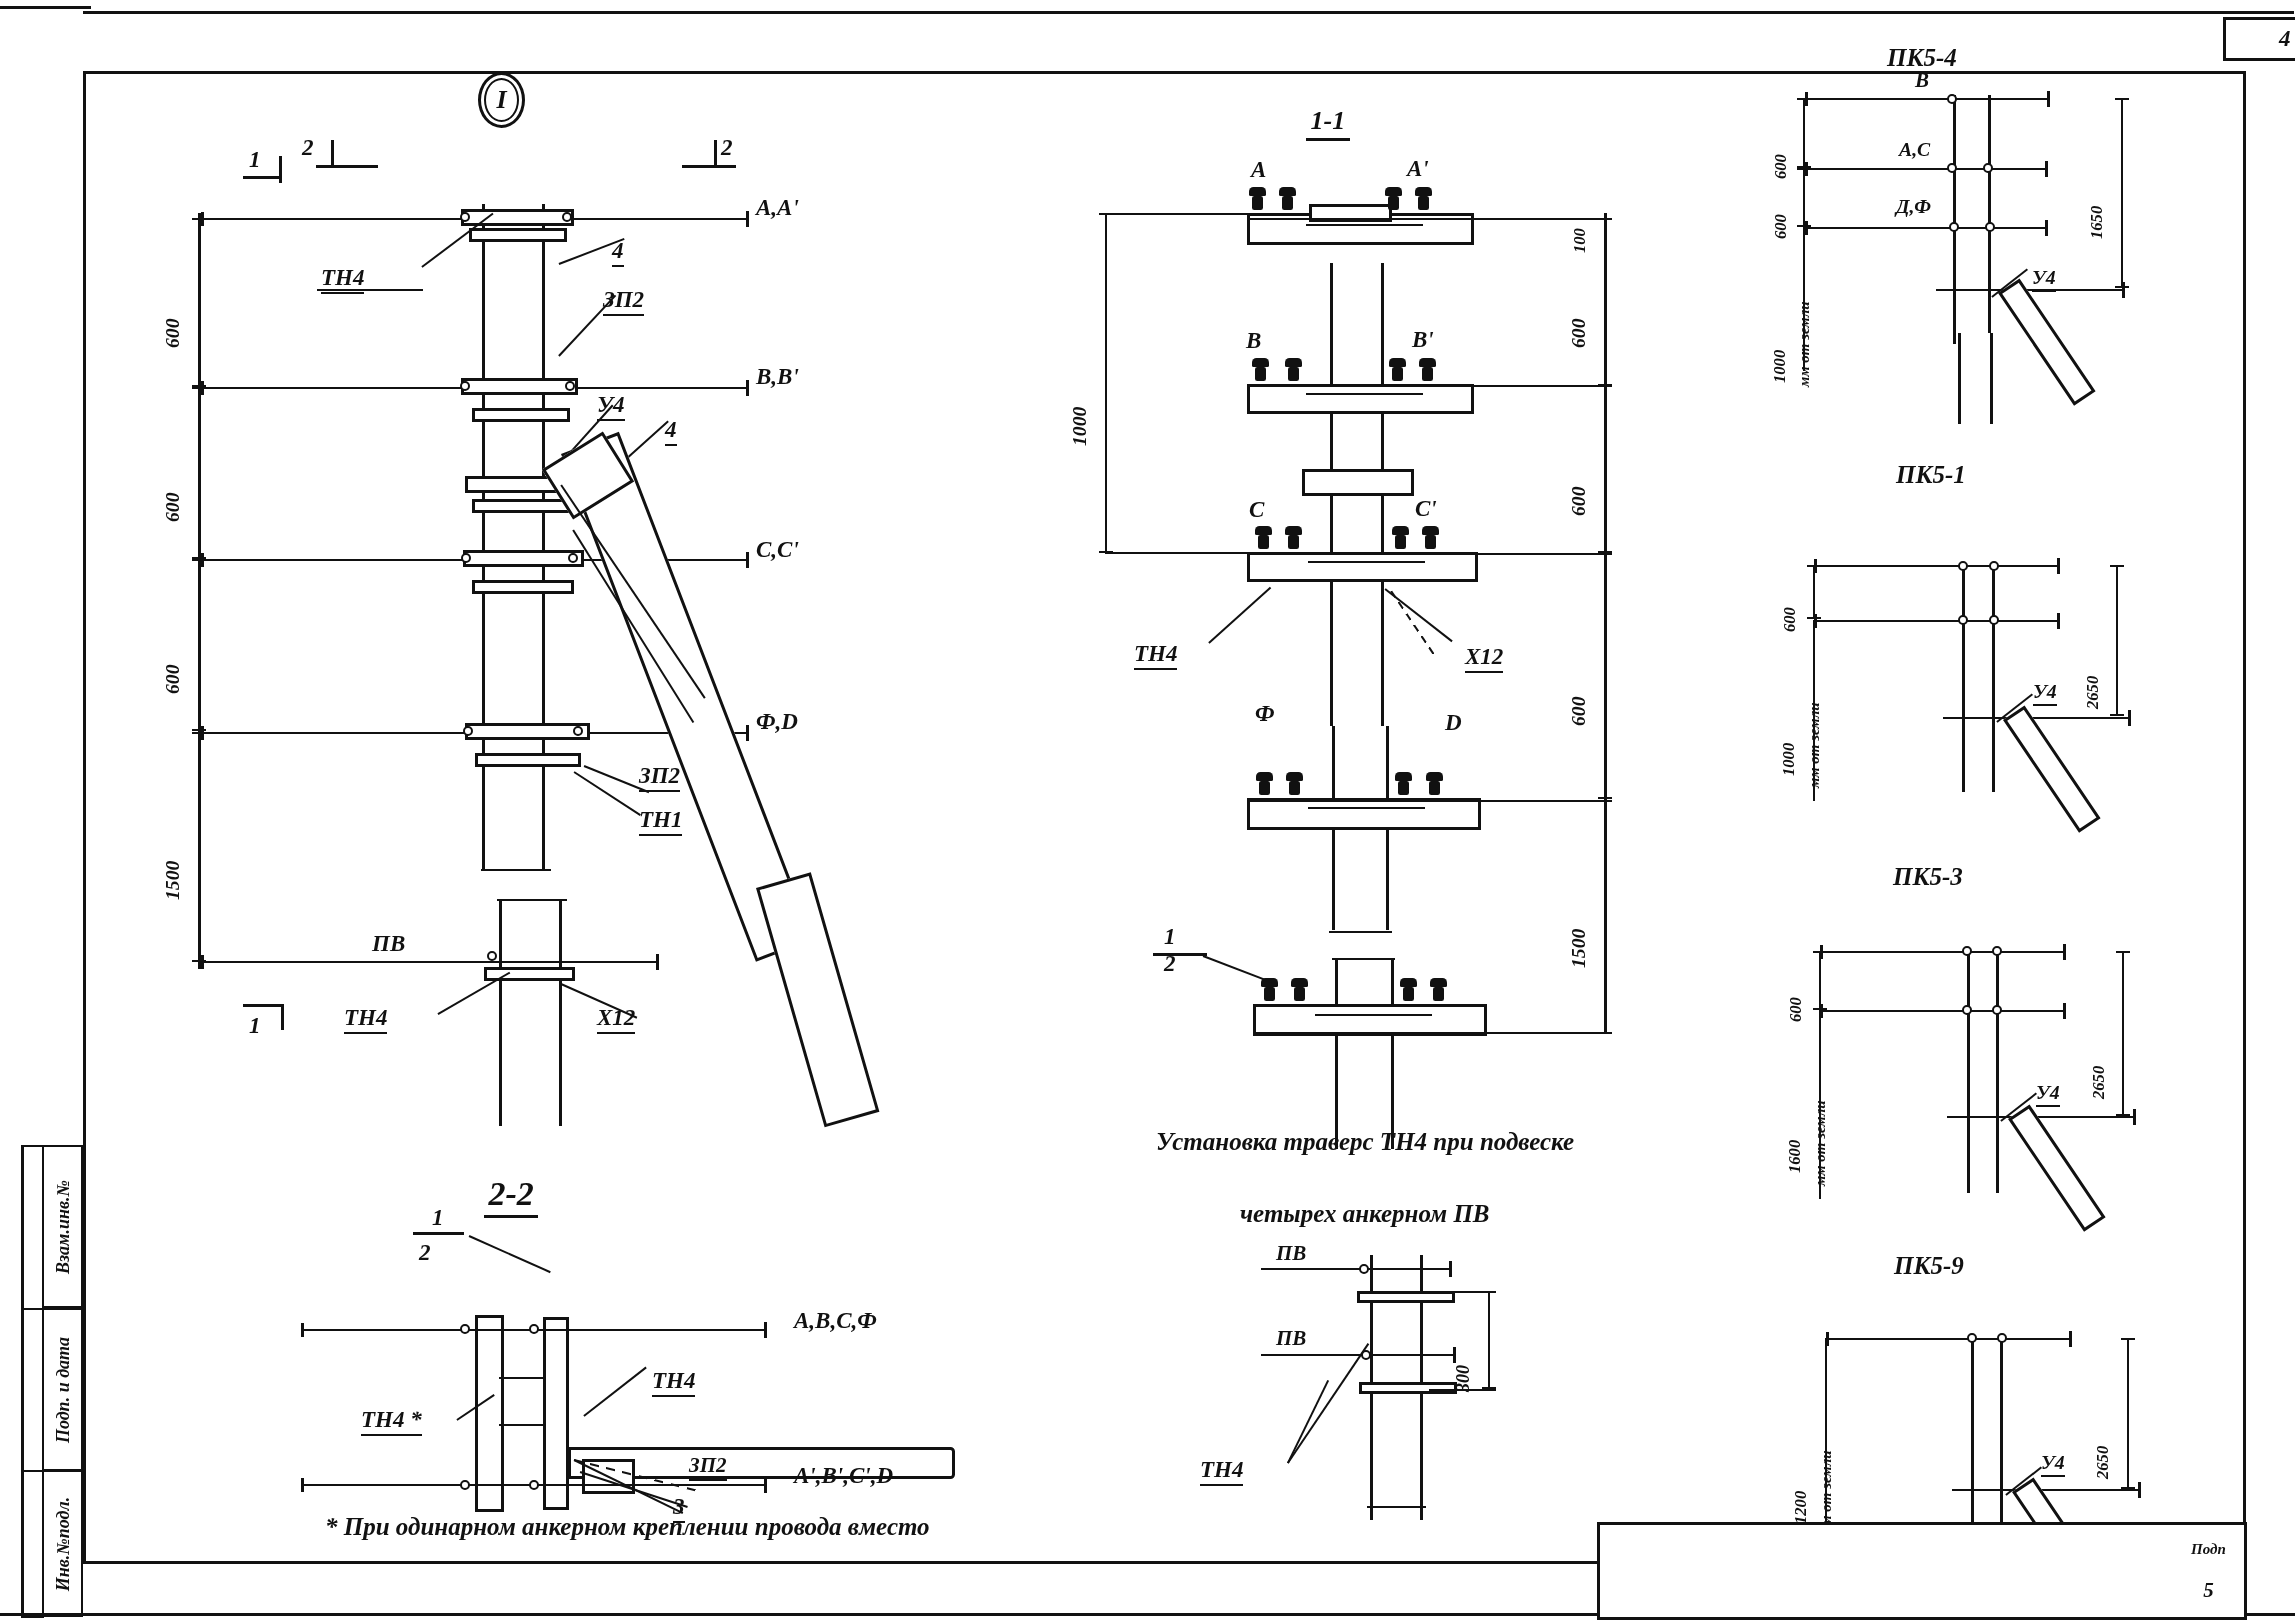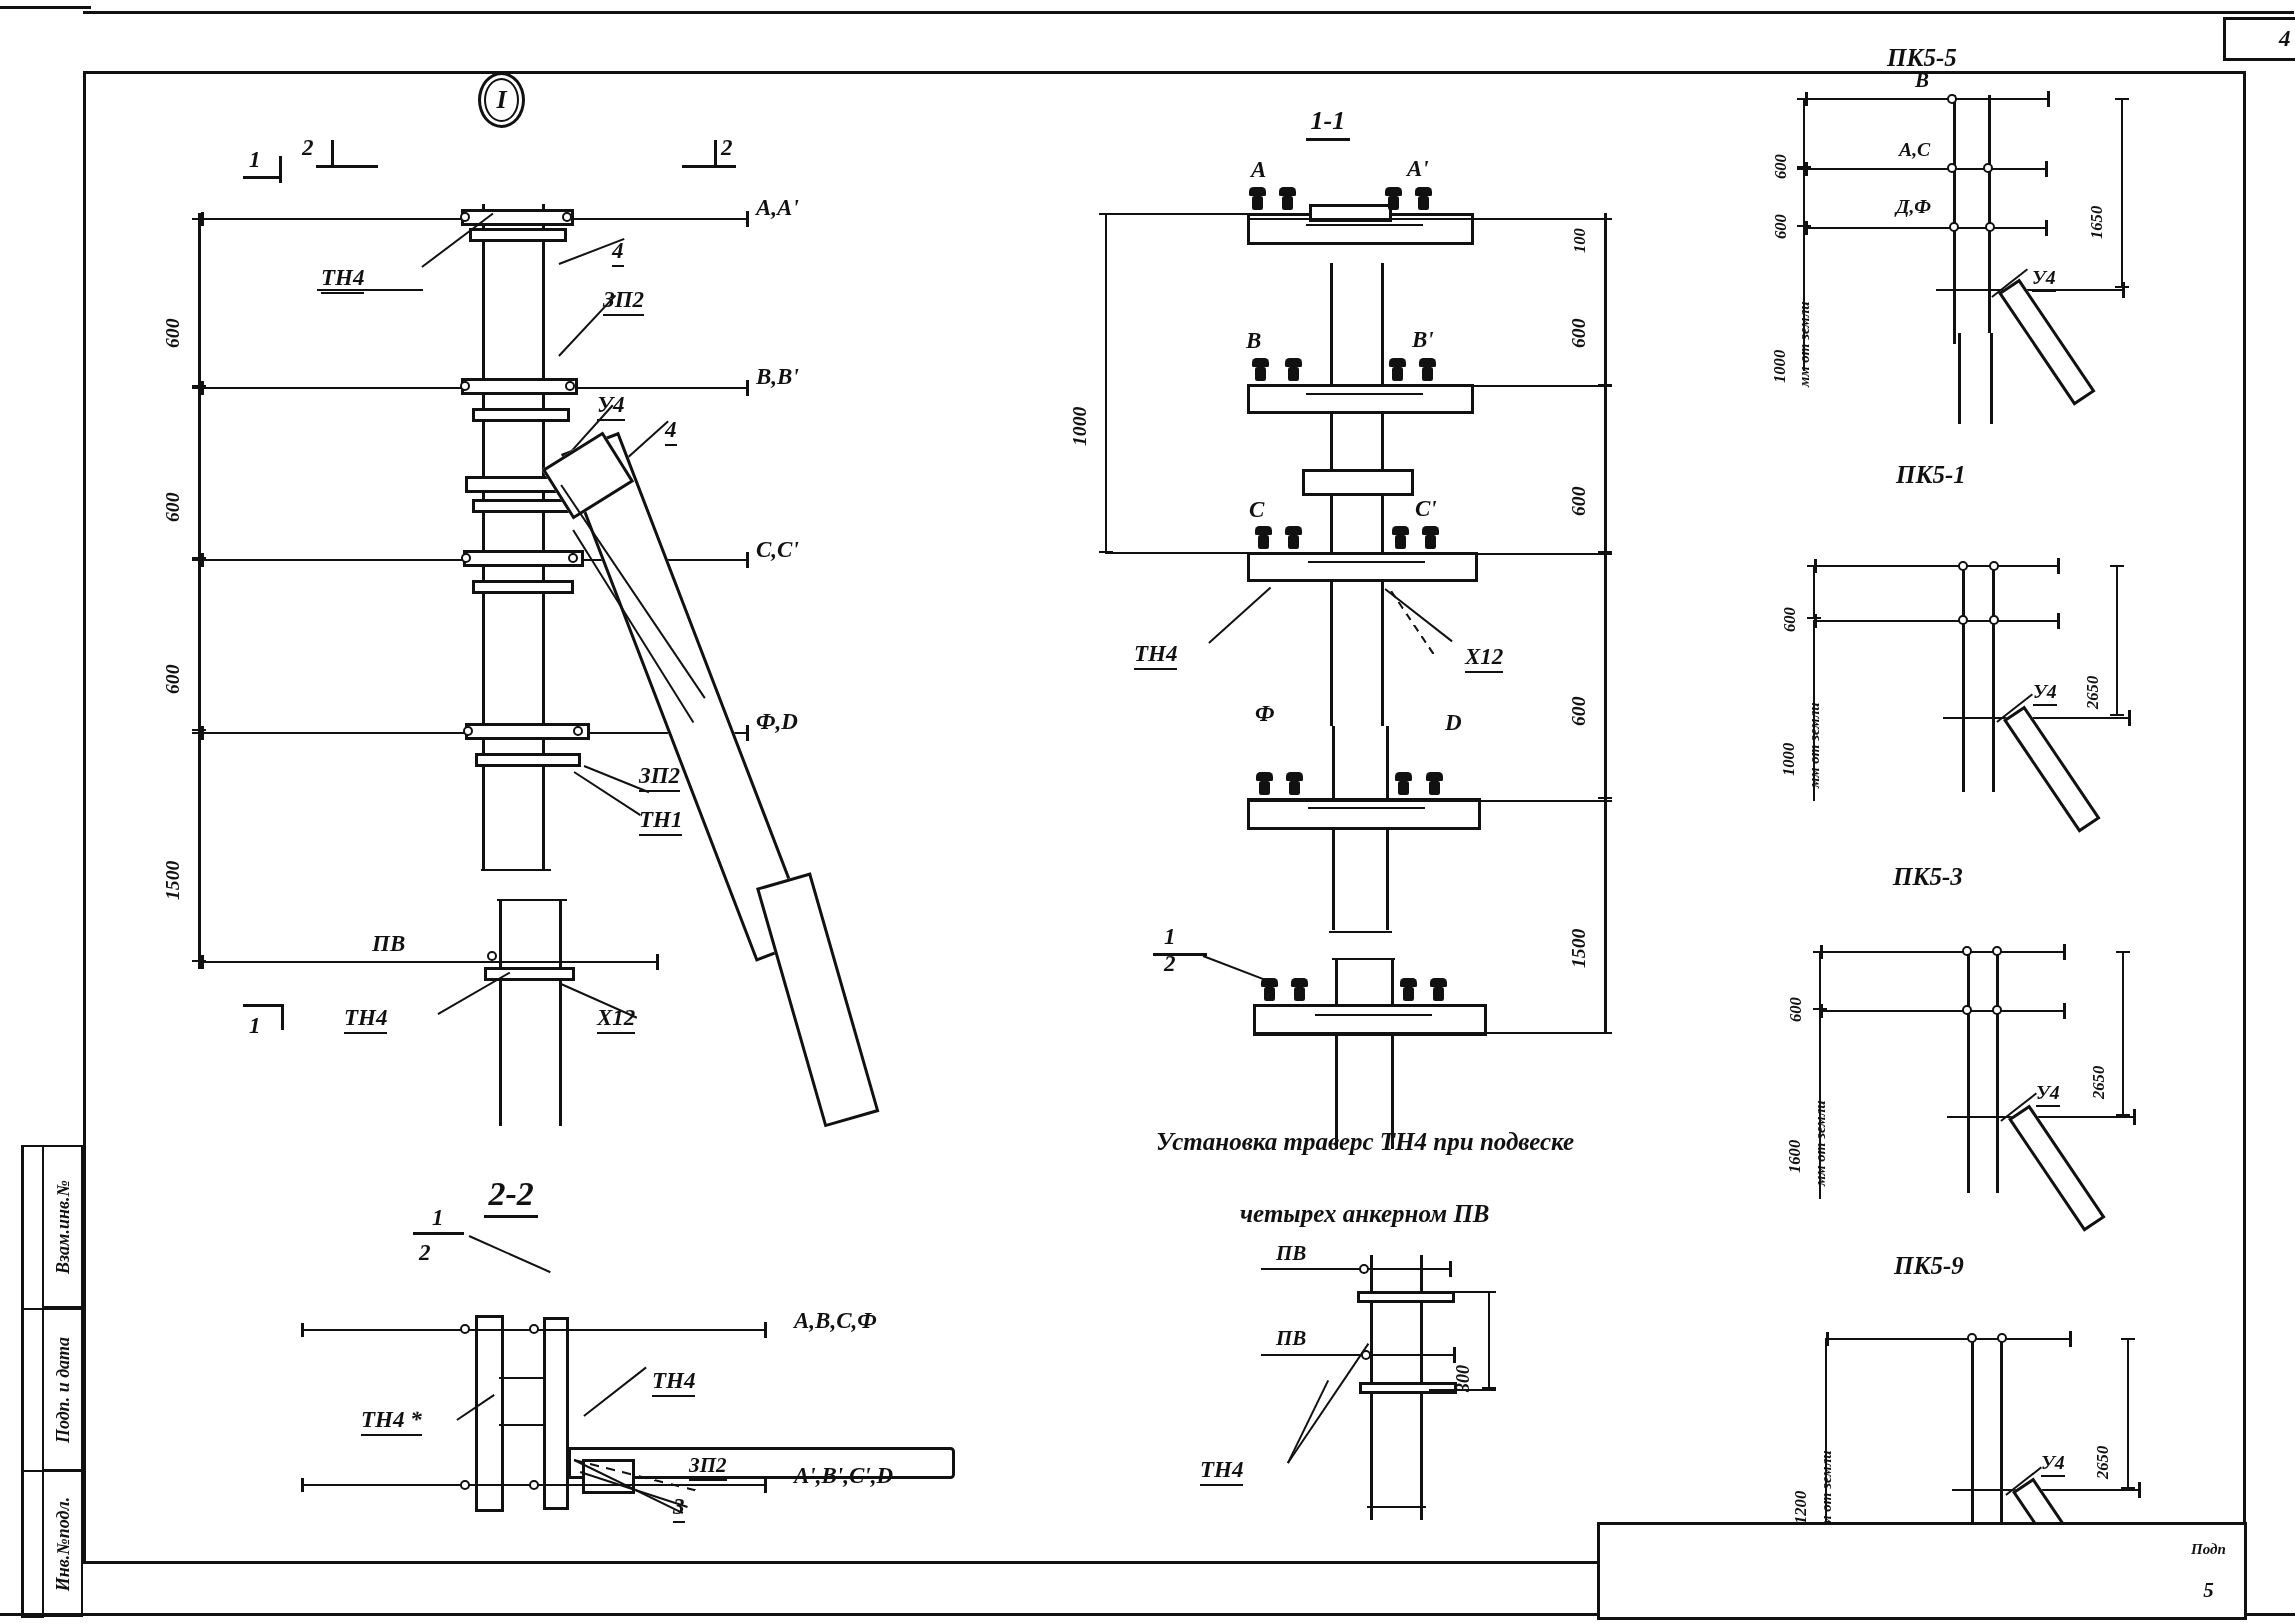--- a/index.html
+++ b/index.html
@@ -397,23 +397,24 @@
     <div class="leader" style="left:457px;top:1419px;width:45px;transform:rotate(-34deg);"></div>
     <div class="lbl lbl-u" style="left:652px;top:1368px;font-size:23px;">ТН4</div>
     <div class="leader" style="left:584px;top:1415px;width:79px;transform:rotate(-38deg);"></div>
     <div class="lbl lbl-u" style="left:689px;top:1453px;font-size:21px;">ЗП2</div>
     <div class="leader" style="left:574px;top:1459px;width:128px;transform:rotate(14deg);background:repeating-linear-gradient(90deg,#111 0 9px,transparent 9px 16.6px);"></div>
     <div class="lbl lbl-u" style="left:673px;top:1494px;font-size:23px;">3</div>
     <div class="leader" style="left:574px;top:1459px;width:121px;transform:rotate(26deg);"></div>
     <div class="leader" style="left:580px;top:1471px;width:113px;transform:rotate(18deg);"></div>
   </div>
 
-
-  <div>
-    <div class="lbl" style="left:1887px;top:44px;font-size:25px;">ПК5-5</div>
+  <div class="note" style="left:325px;top:1513px;font-size:25px;">* При одинарном анкерном креплении провода вместо</div>
+
+  <div>
+    <div class="lbl" style="left:1887px;top:44px;font-size:25px;">ПК5-4</div>
     <div class="lbl" style="left:1915px;top:68px;font-size:21px;">В</div>
 
     <div class="pole" style="left:1953px;top:95px;width:38px;height:249px;"></div>
     <div class="pole" style="left:1958px;top:333px;width:35px;height:91px;"></div>
 
     <div class="levelline" style="left:1806px;top:98px;width:242px;"></div>
     <div class="hl" style="left:1805px;top:92px;width:3px;height:14.4px;"></div>
     <div class="bolt" style="left:1947px;top:94px;"></div>
 
     <div class="levelline" style="left:1806px;top:168px;width:240px;"></div>

